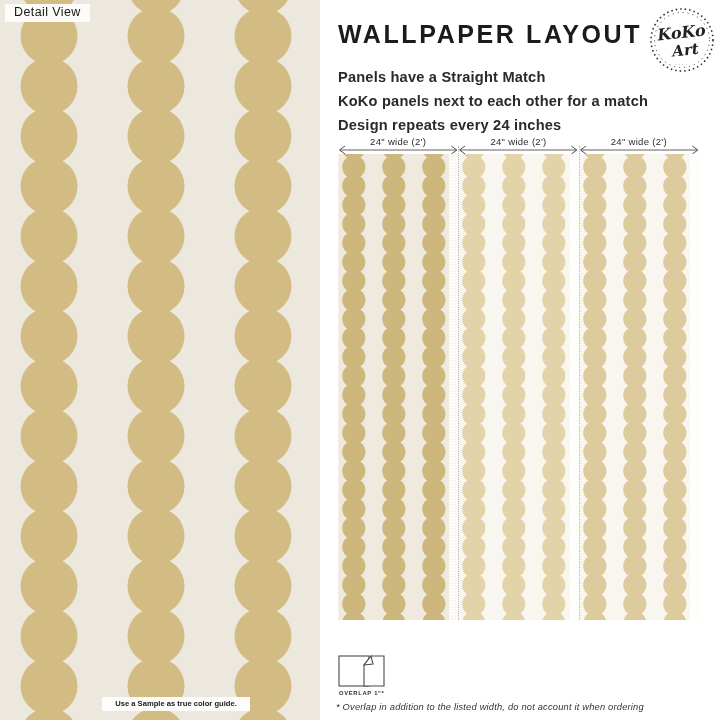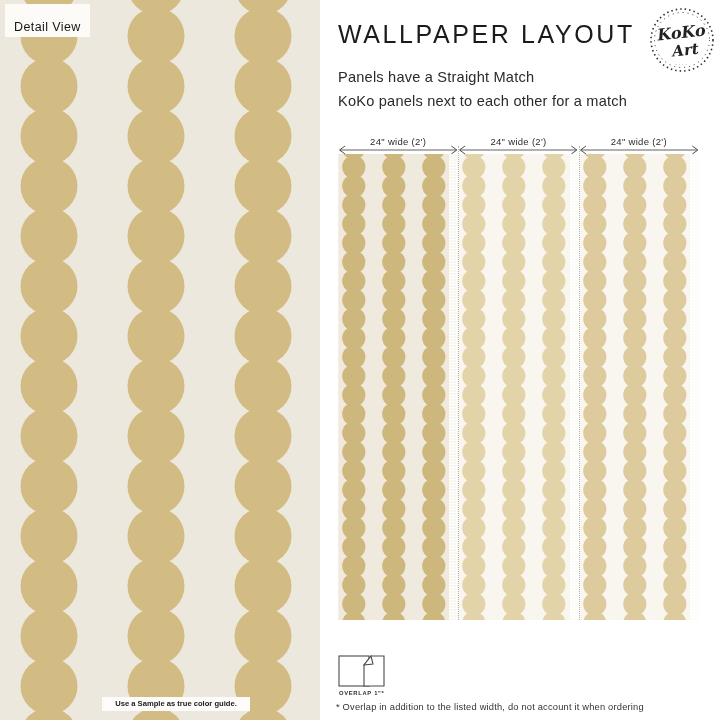--- a/index.html
+++ b/index.html
@@ -7,38 +7,38 @@
     width:720px;height:720px;position:relative;overflow:hidden;
     background:#ffffff;
     font-family:"Liberation Sans", sans-serif;
     color:#1f1f1f;
   }
   
   .detail-view{position:absolute;left:0;top:0;width:320px;height:720px;overflow:hidden;}
   .detail-view svg{display:block;}
   .detail-label{
     position:absolute;left:5px;top:4px;
-    background:#fcfbf8;padding:16px 9px 3px 9px;
+    background:#fcfbf8;padding:1px 9px 3px 9px;
     font-size:12.5px;letter-spacing:.4px;color:#161616;
   }
   .disclaimer{
     position:absolute;left:102px;top:697px;width:144px;
     background:#fdfcfa;padding:2px 2px 3px 2px;
     font-size:7.6px;font-weight:700;line-height:9px;text-align:center;color:#202020;
   }
   
   .right{position:absolute;left:320px;top:0;width:400px;height:720px;background:#ffffff;}
   .title{
     position:absolute;left:18px;top:20px;
-    font-size:25px;font-weight:400;letter-spacing:2.6px;color:#1b1b1b;white-space:nowrap;
+    font-size:25px;font-weight:700;letter-spacing:2.6px;color:#1b1b1b;white-space:nowrap;
   }
   .logo{position:absolute;left:328px;top:5px;width:68px;height:70px;}
   .instructions{
     position:absolute;left:18px;top:65px;
-    font-size:14.6px;line-height:24px;letter-spacing:.2px;color:#2a2a2a;
+    font-size:14.6px;line-height:24px;letter-spacing:.2px;color:#2a2a2a;font-weight:bold;
   }
   
   .diagram{position:absolute;left:18px;top:137px;width:361px;height:483px;}
   .dim-row{display:flex;width:100%;height:17px;}
   .dim-span{position:relative;width:33.333%;height:17px;}
   .dim-label{
     position:absolute;left:0;right:0;top:-1px;text-align:center;
     font-size:9.5px;letter-spacing:.3px;color:#2b2b2b;white-space:nowrap;
   }
   .dim-arrow{position:absolute;left:0;bottom:0;width:100%;height:12px;}
@@ -58,21 +58,21 @@
   .seam.s1{left:33.333%;}
   .seam.s2{left:66.666%;}
   
   .overlap-icon{position:absolute;left:18px;top:653px;width:50px;height:36px;}
   .overlap-label{
     position:absolute;left:19px;top:690px;
     font-size:5.8px;font-weight:700;letter-spacing:.7px;color:#2d2d2d;
   }
   .overlap-note{
     position:absolute;left:16px;top:702px;
-    font-size:9.3px;letter-spacing:.2px;color:#333333;white-space:nowrap;
+    font-size:9.3px;font-style:italic;letter-spacing:.2px;color:#333333;white-space:nowrap;
   }
   .logo-text{font-family:"DejaVu Serif", serif;font-style:italic;font-weight:700;}
 </style>
 </head>
 <body>
 
 <div class="detail-view">
   <svg width="320" height="720" viewBox="0 0 320 720">
       <rect width="320" height="720" fill="#EDE8DD"></rect>
       <circle cx="49" cy="-14" r="28.5" fill="#D2BC83"></circle>
@@ -138,20 +138,21 @@
     <circle cx="34" cy="35" r="31" fill="none" stroke="#2e2e2e" stroke-width="1.6" stroke-dasharray="1.5 3"></circle>
     <circle cx="34" cy="35" r="27.5" fill="none" stroke="#2e2e2e" stroke-width="1" stroke-dasharray="1 4"></circle>
     <text class="logo-text" x="34" y="33" font-size="16" text-anchor="middle" fill="#222" transform="rotate(-6 34 33)">KoKo</text>
     <text class="logo-text" x="38" y="50" font-size="15" text-anchor="middle" fill="#222" transform="rotate(-6 38 50)">Art</text>
     <text x="34" y="60" font-size="5" text-anchor="middle" fill="#444" letter-spacing="2">....</text>
   </svg>
 
   <div class="instructions">
     <div>Panels have a Straight Match</div>
     <div>KoKo panels next to each other for a match</div>
+    <div>Design repeats every 24 inches</div>
   </div>
 
   <div class="diagram">
     <div class="dim-row">
       <div class="dim-span">
         <div class="dim-label">24" wide (2')</div>
         <svg class="dim-arrow" viewBox="0 0 120 12" preserveAspectRatio="none">
           <line x1="2" y1="8" x2="118" y2="8" stroke="#3a3a3a" stroke-width="0.8"></line>
           <polyline points="7,4 1.5,8 7,12" fill="none" stroke="#3a3a3a" stroke-width="0.9"></polyline>
           <polyline points="113,4 118.5,8 113,12" fill="none" stroke="#3a3a3a" stroke-width="0.9"></polyline>

